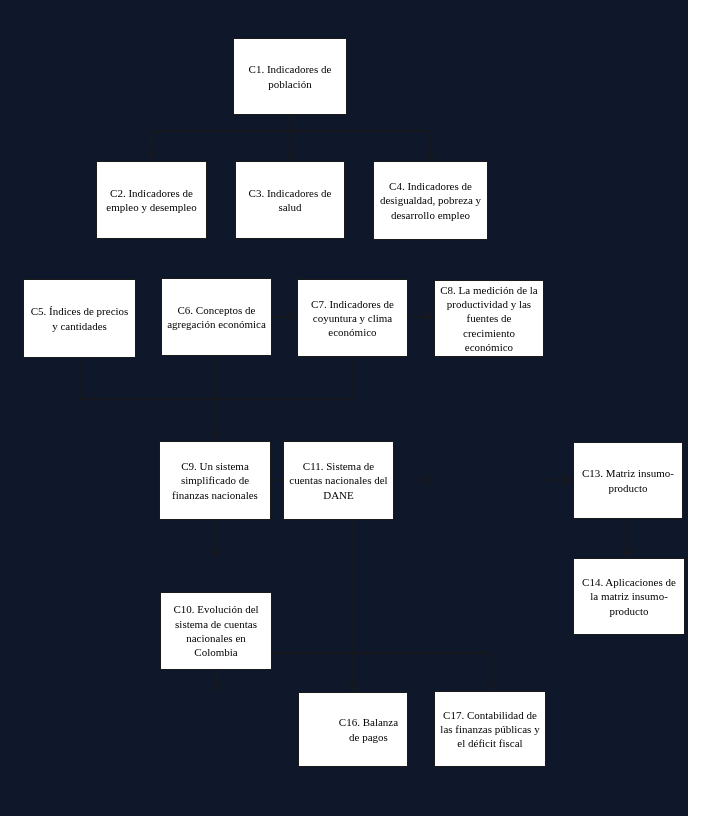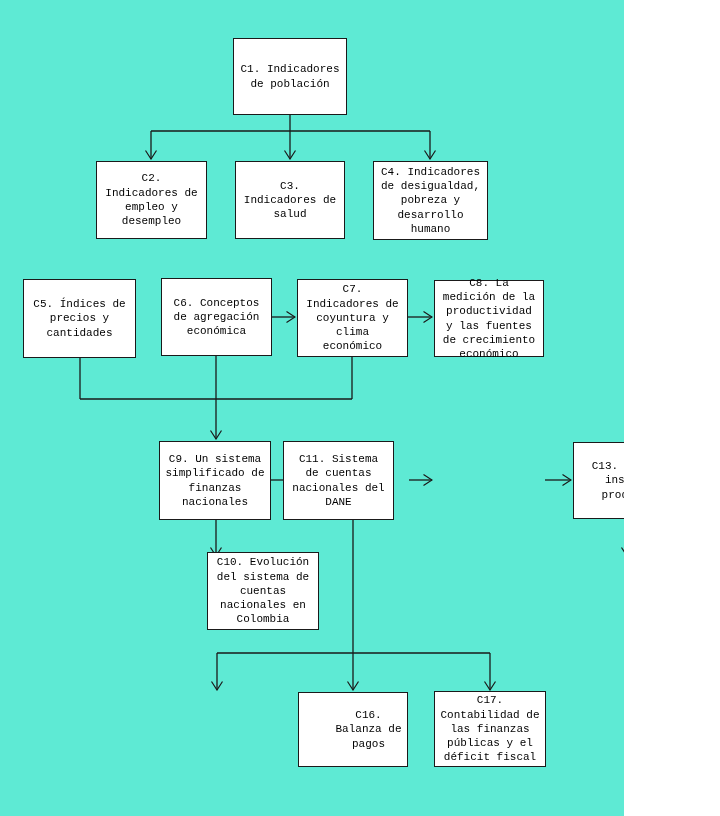--- a/index.html
+++ b/index.html
@@ -2,25 +2,25 @@
 <html><head>
 <meta charset="utf-8">
 <style>
   html, body {
     margin: 0;
     padding: 0;
     background: #ffffff;
   }
   .stage {
     position: relative;
-    width: 624px;
+    width: 688px;
     height: 816px;
-    background: #5eead4;
+    background: #0f172a;
     overflow: hidden;
-    font-family: Liberation Mono, monospace;
+    font-family: Liberation Serif, serif;
   }
   .edges-svg {
     position: absolute;
     left: 0;
     top: 0;
     width: 720px;
     height: 816px;
     pointer-events: none;
   }
   .edge {
@@ -84,45 +84,48 @@
 <div class="box" style="left: 233px; top: 38px; width: 114px; height: 77px;">
       <span>C1. Indicadores de población</span>
     </div>
     <div class="box" style="left: 96px; top: 161px; width: 111px; height: 78px;">
       <span>C2. Indicadores de empleo y desempleo</span>
     </div>
     <div class="box" style="left: 235px; top: 161px; width: 110px; height: 78px;">
       <span>C3. Indicadores de salud</span>
     </div>
     <div class="box" style="left: 373px; top: 161px; width: 115px; height: 79px;">
-      <span>C4. Indicadores de desigualdad, pobreza y desarrollo humano</span>
+      <span>C4. Indicadores de desigualdad, pobreza y desarrollo empleo</span>
     </div>
     <div class="box" style="left: 23px; top: 279px; width: 113px; height: 79px;">
       <span>C5. Índices de precios y cantidades</span>
     </div>
     <div class="box" style="left: 161px; top: 278px; width: 111px; height: 78px;">
       <span>C6. Conceptos de agregación económica</span>
     </div>
     <div class="box" style="left: 297px; top: 279px; width: 111px; height: 78px;">
       <span>C7. Indicadores de coyuntura y clima económico</span>
     </div>
     <div class="box" style="left: 434px; top: 280px; width: 110px; height: 77px;">
       <span>C8. La medición de la productividad y las fuentes de crecimiento económico</span>
     </div>
     <div class="box" style="left: 159px; top: 441px; width: 112px; height: 79px;">
       <span>C9. Un sistema simplificado de finanzas nacionales</span>
     </div>
-    <div class="box" style="left: 160px; top: 552px; width: 112px; height: 78px; margin-left: 47px;">
+    <div class="box" style="left: 160px; top: 592px; width: 112px; height: 78px;">
       <span>C10. Evolución del sistema de cuentas nacionales en Colombia</span>
     </div>
     <div class="box" style="left: 283px; top: 441px; width: 111px; height: 79px;">
       <span>C11. Sistema de cuentas nacionales del DANE</span>
     </div>
     <div class="box" style="left: 573px; top: 442px; width: 110px; height: 77px;">
       <span>C13. Matriz insumo-producto</span>
+    </div>
+    <div class="box" style="left: 573px; top: 558px; width: 112px; height: 77px;">
+      <span>C14. Aplicaciones de la matriz insumo-producto</span>
     </div>
     <div class="box" style="left: 298px; top: 692px; width: 110px; height: 75px; padding-left: 36px;">
       <span>C16. Balanza de pagos</span>
     </div>
     <div class="box" style="left: 434px; top: 691px; width: 112px; height: 76px;">
       <span>C17. Contabilidad de las finanzas públicas y el déficit fiscal</span>
     </div>
   </div>
 
 </body></html>

